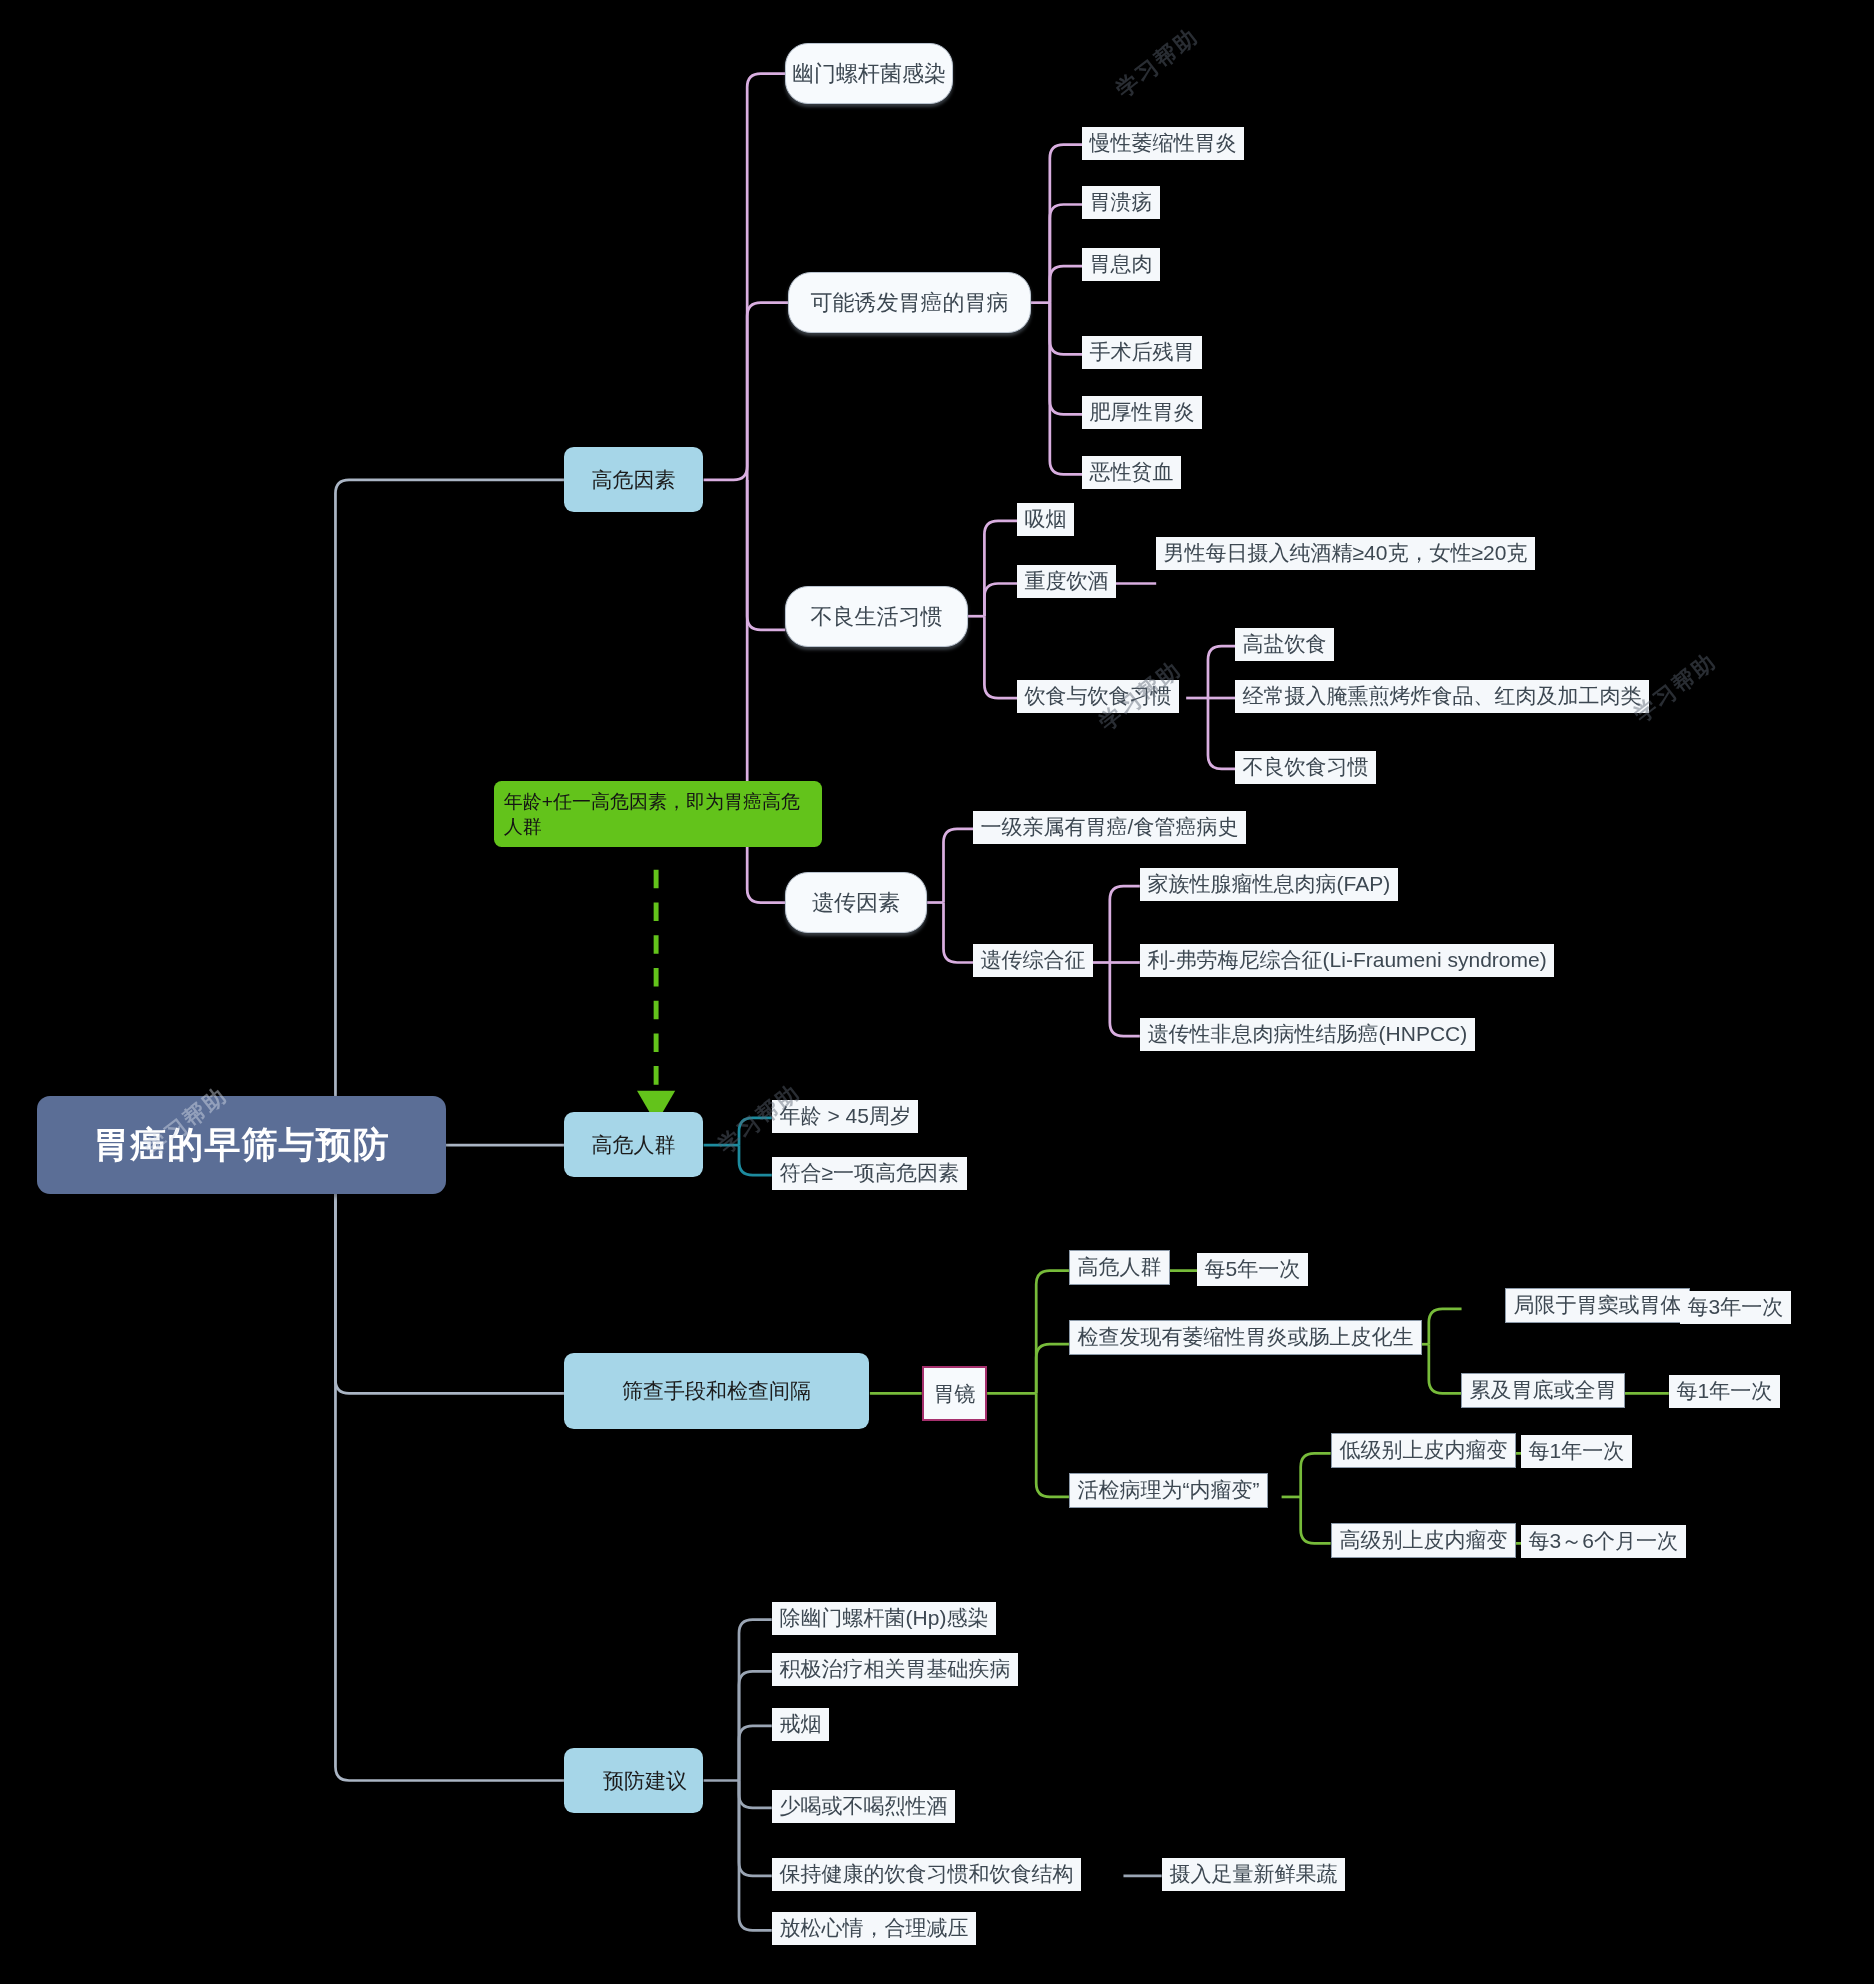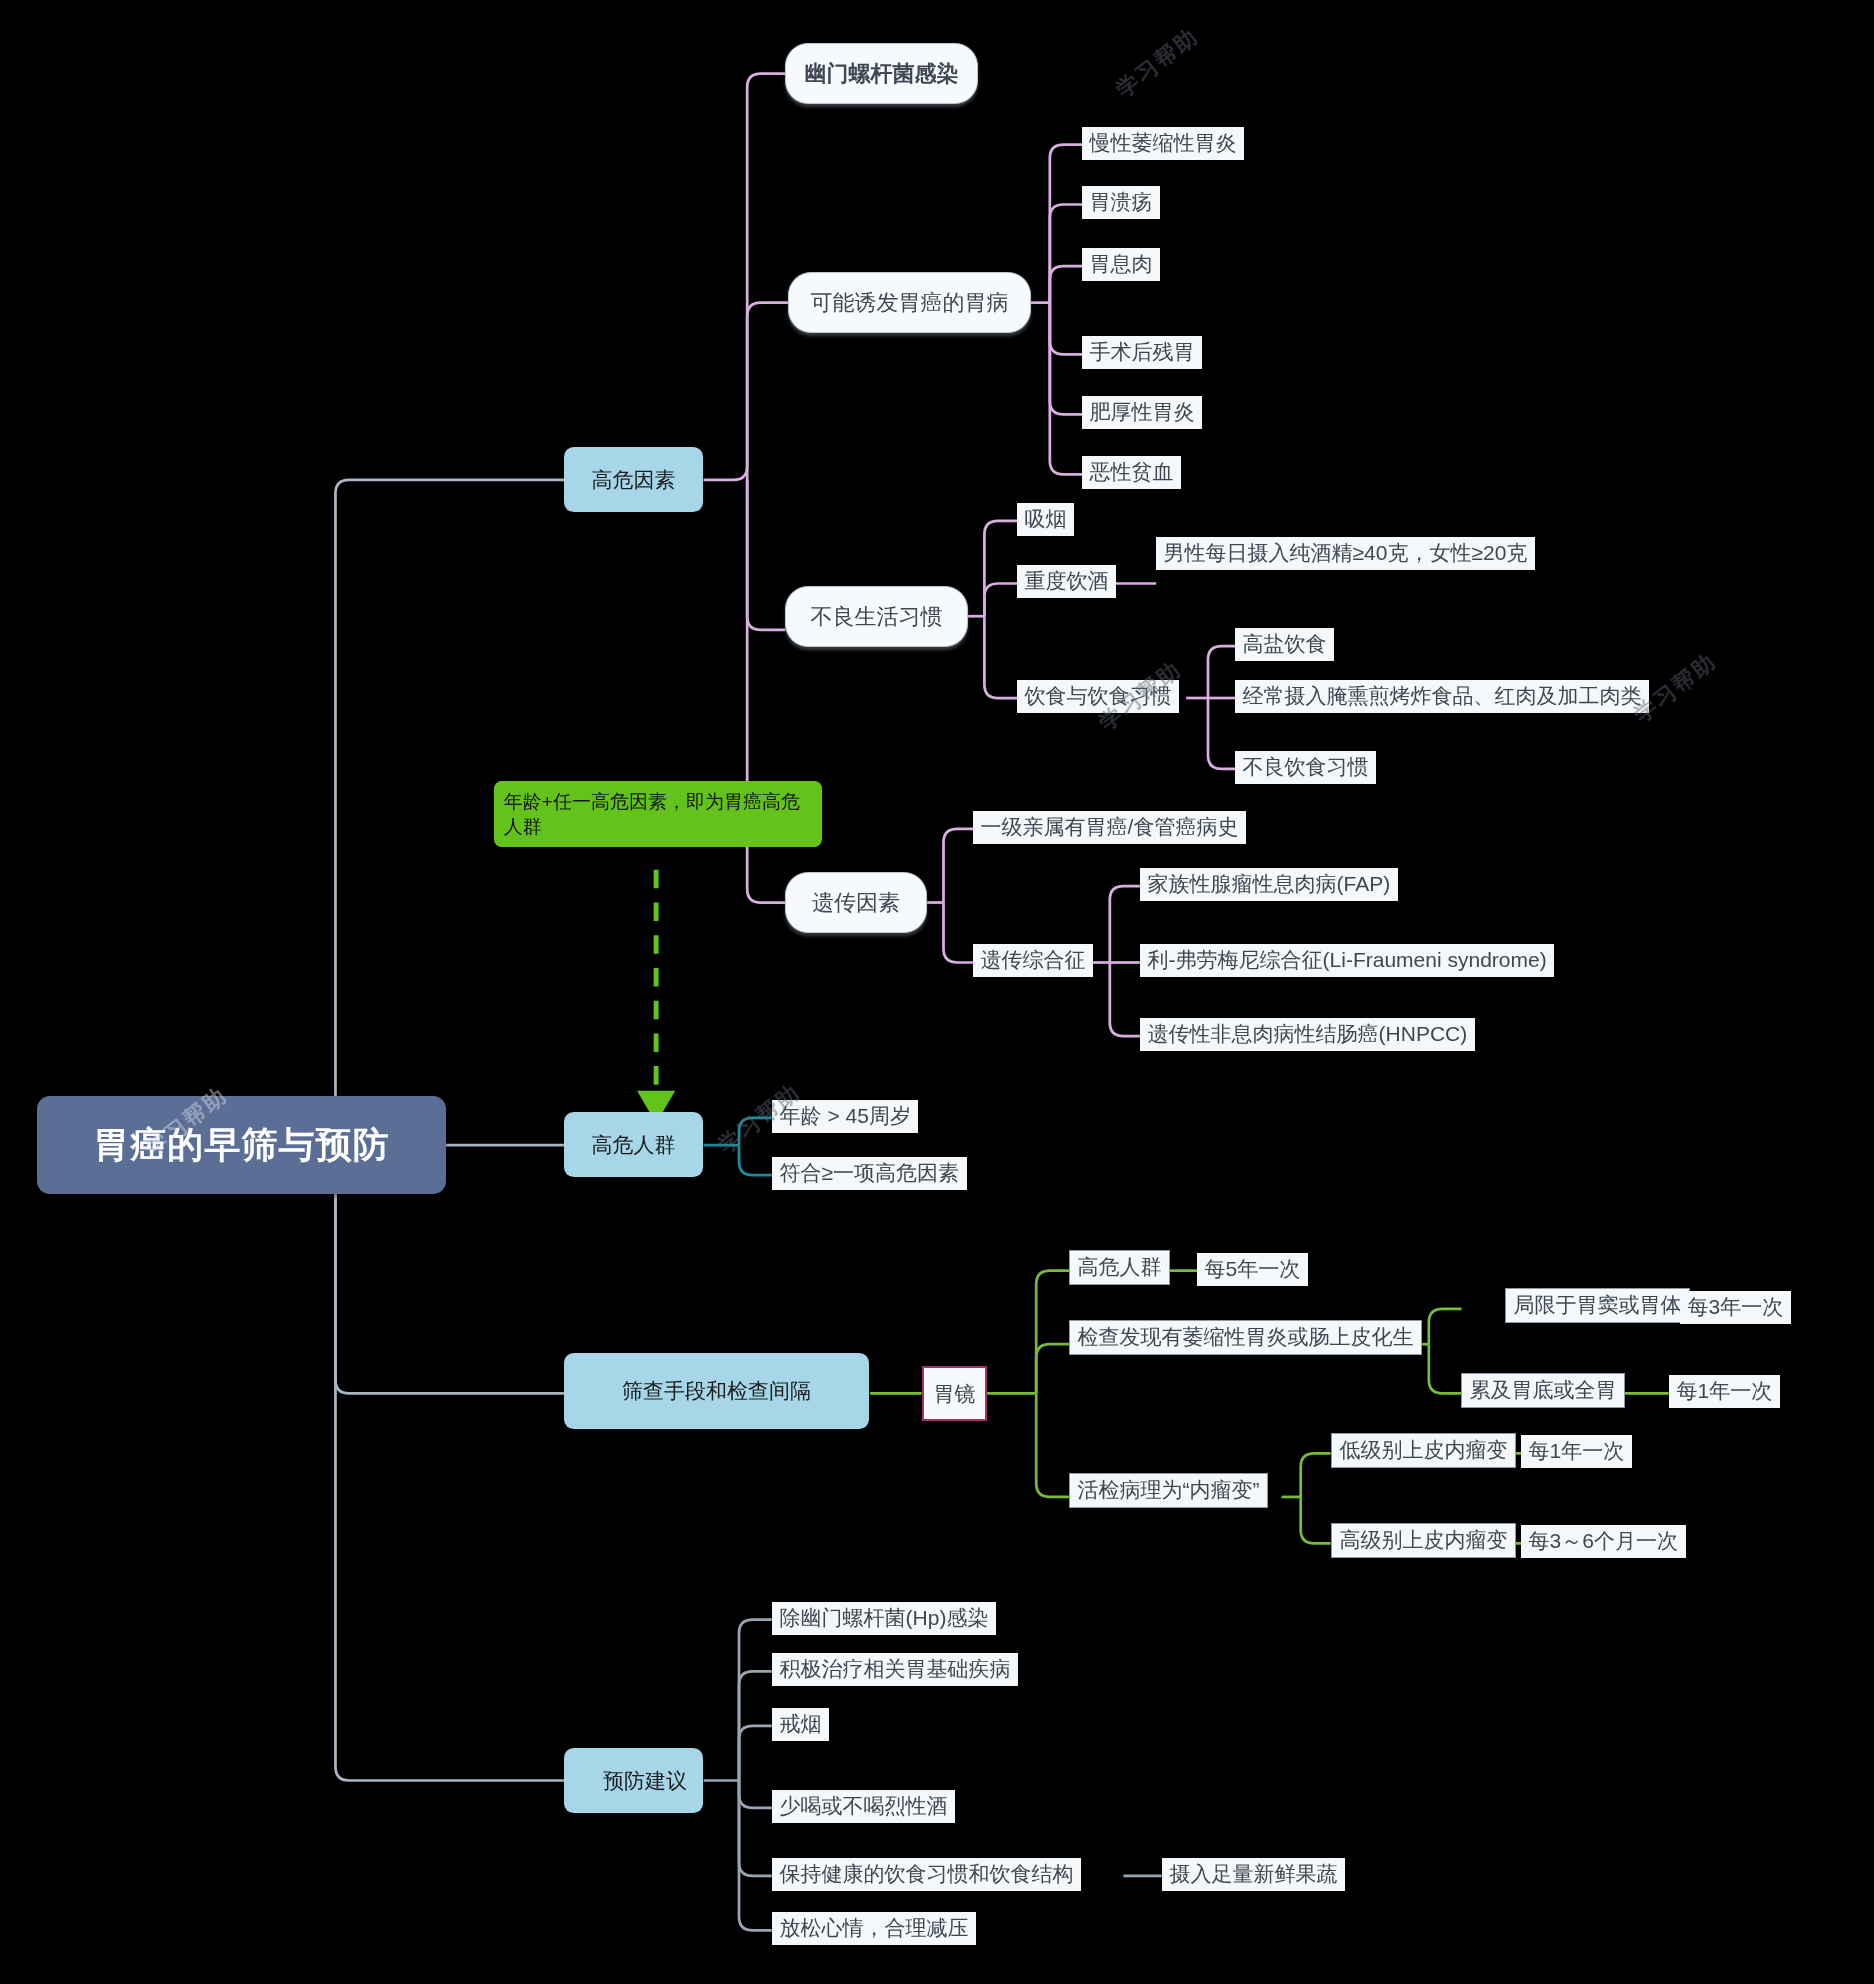--- a/index.html
+++ b/index.html
@@ -196,21 +196,21 @@
   </svg>
 
   <div class="node root" style="left:37px;top:1096px;width:409px;height:98px;">
     <span>胃癌的早筛与预防</span>
   </div>
 
   <div class="node branch" style="left:564px;top:447px;width:139px;height:65px;">
     <span>高危因素</span>
   </div>
 
-  <div class="node pill" style="left:785px;top:43px;width:193px;height:61px;font-weight:bold;">
+  <div class="node pill" style="left:785px;top:43px;width:168px;height:61px;">
     <span>幽门螺杆菌感染</span>
   </div>
 
   <div class="node pill" style="left:788px;top:272px;width:243px;height:61px;">
     <span>可能诱发胃癌的胃病</span>
   </div>
 
   <div class="node leaf" style="left:1082px;top:127px;">
     <span>慢性萎缩性胃炎</span>
   </div>

